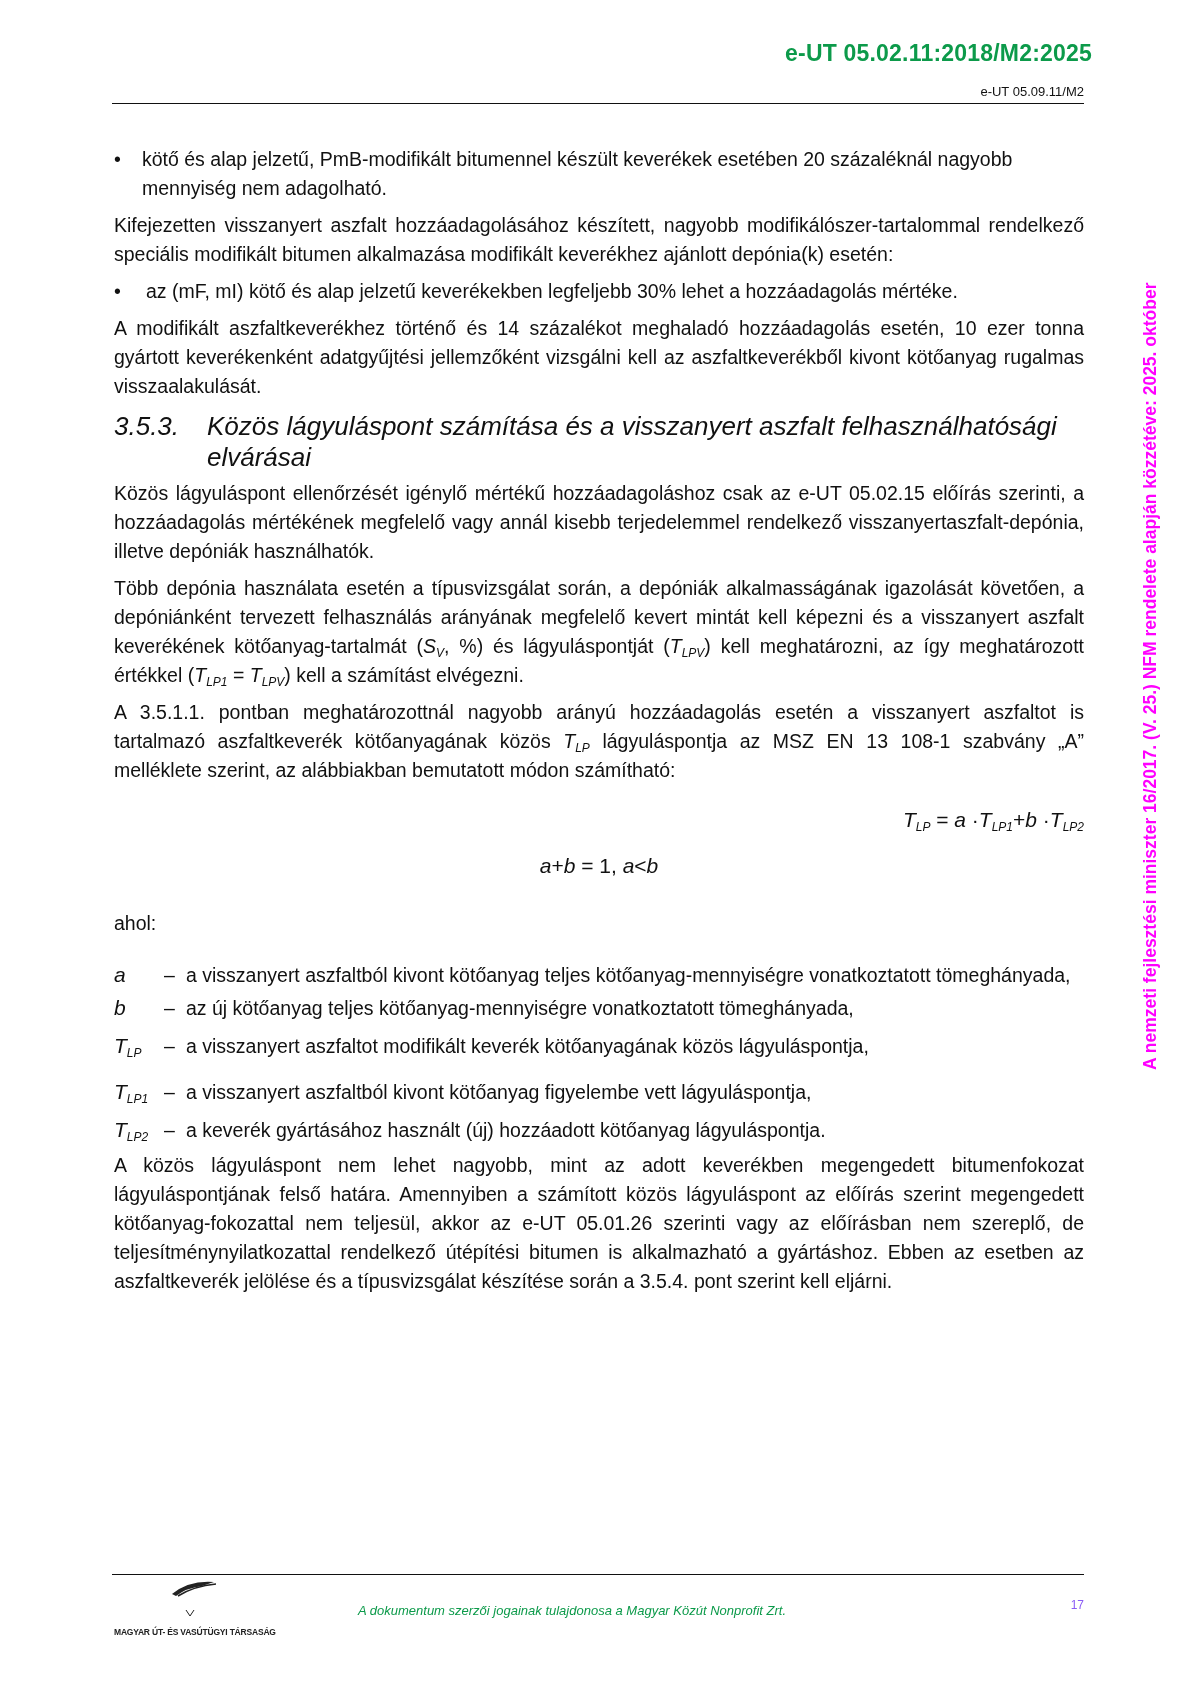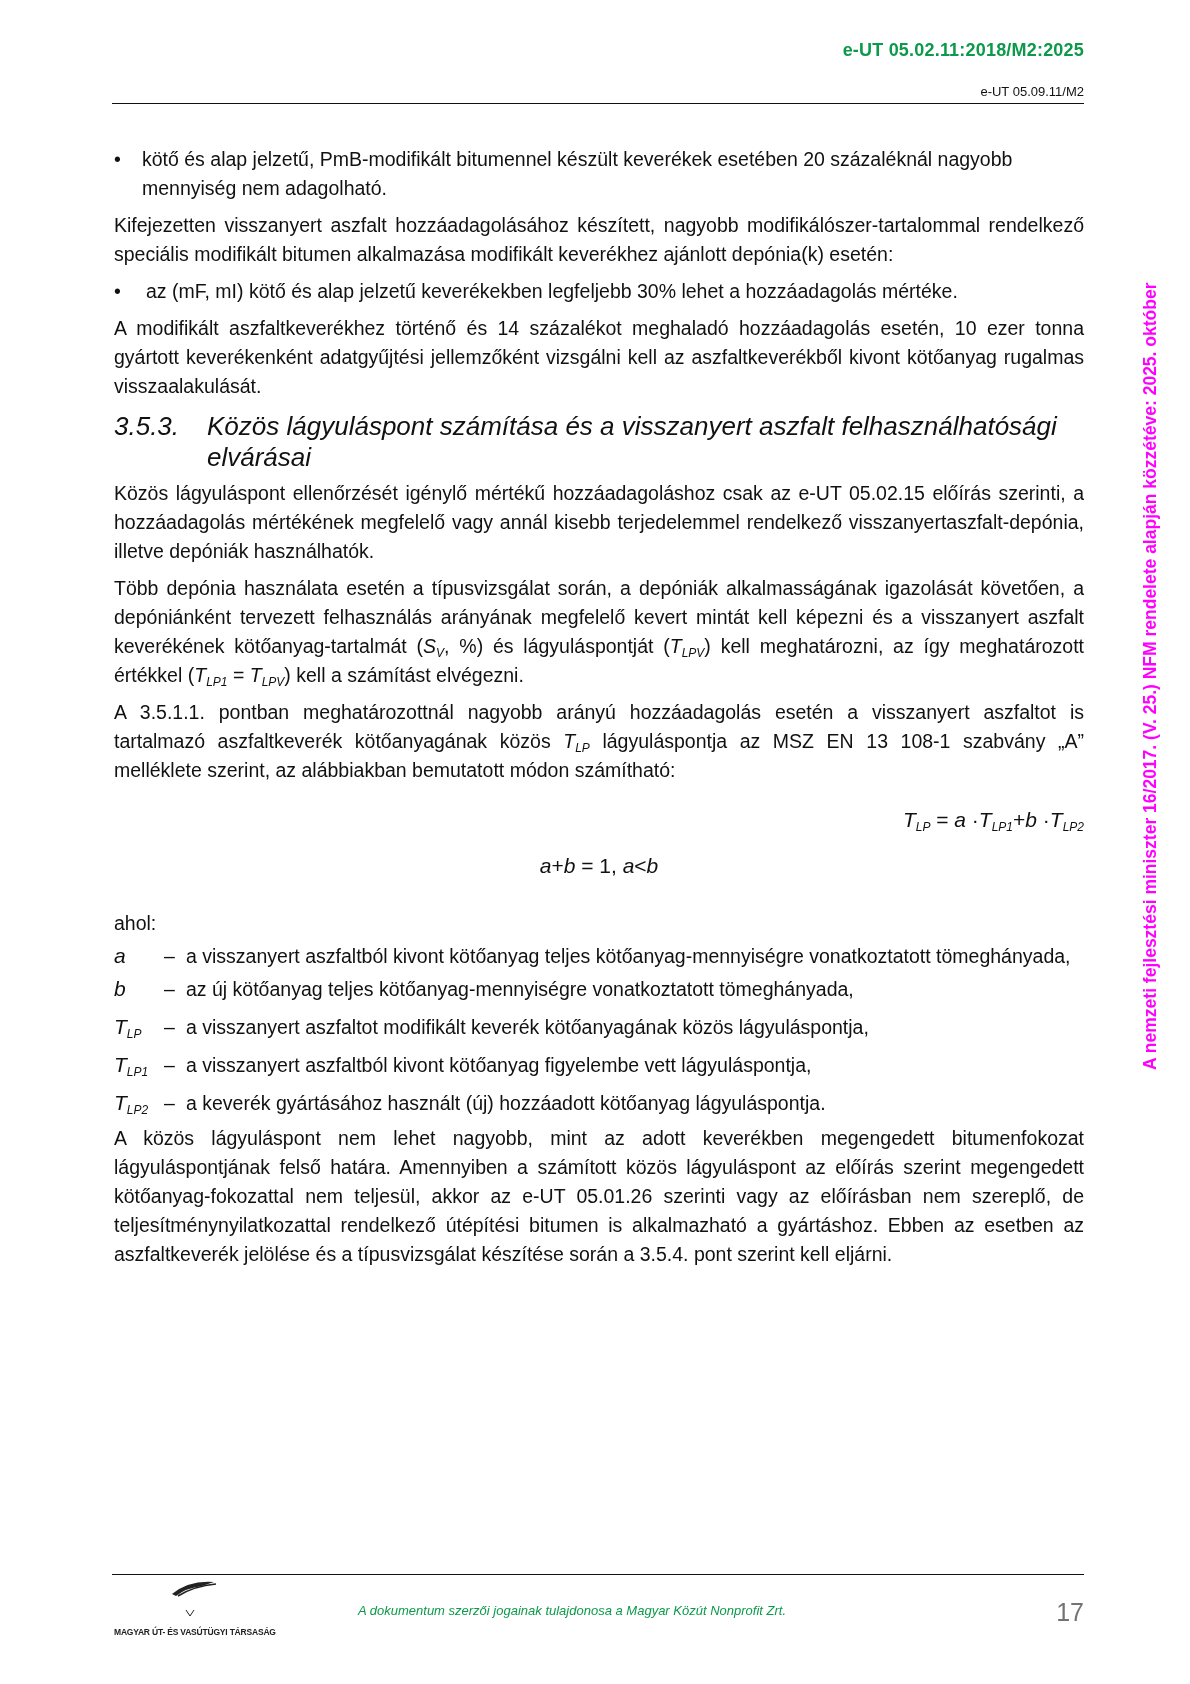--- a/index.html
+++ b/index.html
@@ -1,18 +1,18 @@
 <!DOCTYPE html>
 <html><head>
 <meta charset="utf-8">
 <style>
   html, body { margin: 0; padding: 0; background: #ffffff; }
   body { width: 1190px; height: 1684px; position: relative; overflow: hidden;
          font-family: "Liberation Sans", sans-serif; color: #111; }
-  .hdr-main { position: absolute; right: 106px; top: 40px; font-size: 18px; font-weight: bold;
+  .hdr-main { position: absolute; right: 98px; top: 40px; font-size: 23px; font-weight: bold;
               color: #0c9a4a; letter-spacing: 0.2px; }
   .hdr-sub { position: absolute; right: 106px; top: 84px; font-size: 13px; color: #111; }
   .hdr-rule { position: absolute; left: 112px; right: 106px; top: 103px; height: 0;
               border-top: 1.5px solid #111; }
   .side { position: absolute; left: 1140px; top: 1070px; transform-origin: 0 0;
           transform: rotate(-90deg); white-space: nowrap; color: #ff00ff; font-weight: bold;
           font-size: 17.5px; }
   .body { position: absolute; left: 114px; width: 970px; top: 145px; font-size: 19.5px; line-height: 29px; }
   p { margin: 0 0 8px 0; text-align: justify; }
   .bul { position: relative; padding-left: 28px; margin-bottom: 8px; }
@@ -29,21 +29,21 @@
   .defs { margin-top: 4px; }
   .def { display: flex; margin-bottom: 9px; line-height: 24px; }
   .def .sym { width: 50px; flex: none; font-style: italic; font-size: 21px; }
   .def .dash { width: 22px; flex: none; }
   .def .txt { flex: 1; }
   .ftr-rule { position: absolute; left: 112px; right: 106px; top: 1574px; border-top: 1.5px solid #111; }
   .logo { position: absolute; left: 114px; top: 1576px; width: 150px; height: 50px; }
   .logo-text { position: absolute; left: 114px; top: 1602px; font-size: 8.5px; font-weight: bold;
                color: #222; letter-spacing: -0.2px; font-family: "Liberation Sans", sans-serif; margin-top: 25px; }
   .copyright { position: absolute; left: 358px; top: 1603px; font-size: 13px; font-style: italic; color: #0c9a4a; }
-  .pagenum { position: absolute; right: 106px; top: 1598px; font-size: 25px; color: #737373; }
+  .pagenum { position: absolute; right: 106px; top: 1598px; font-size: 12px; color: #8b5cf6; }
 </style>
 </head>
 <body>
 
 <div class="hdr-main">e-UT 05.02.11:2018/M2:2025</div>
 <div class="hdr-sub">e-UT 05.09.11/M2</div>
 <div class="hdr-rule"></div>
 
 <div class="side">A nemzeti fejlesztési miniszter 16/2017. (V. 25.) NFM rendelete alapján közzétéve: 2025. október</div>
 
@@ -67,39 +67,39 @@
   <p>Közös lágyuláspont ellenőrzését igénylő mértékű hozzáadagoláshoz csak az e-UT 05.02.15 előírás szerinti, a hozzáadagolás mértékének megfelelő vagy annál kisebb terjedelemmel rendelkező visszanyertaszfalt-depónia, illetve depóniák használhatók.</p>
 
   <p><span>Több depónia használata esetén a típusvizsgálat során, a depóniák alkalmasságának igazolását követően, a depóniánként tervezett felhasználás arányának megfelelő kevert mintát kell képezni és a visszanyert aszfalt keverékének kötőanyag-tartalmát (</span><i>S</i><sub><i>V</i></sub><span>, %) és lágyuláspontját (</span><i>T</i><sub><i>LPV</i></sub><span>) kell meghatározni, az így meghatározott értékkel (</span><i>T</i><sub><i>LP1</i></sub><span> = </span><i>T</i><sub><i>LPV</i></sub><span>) kell a számítást elvégezni.</span></p>
 
   <p><span>A 3.5.1.1. pontban meghatározottnál nagyobb arányú hozzáadagolás esetén a visszanyert aszfaltot is tartalmazó aszfaltkeverék kötőanyagának közös </span><i>T</i><sub><i>LP</i></sub><span> lágyuláspontja az MSZ EN 13 108-1 szabvány „A” melléklete szerint, az alábbiakban bemutatott módon számítható:</span></p>
 
   <div class="formula f1"><i>T</i><sub><i>LP</i></sub><span> = </span><i>a</i><span> ·</span><i>T</i><sub><i>LP1</i></sub><span>+</span><i>b</i><span> ·</span><i>T</i><sub><i>LP2</i></sub></div>
 
   <div class="formula f2"><i>a</i><span>+</span><i>b</i><span> = 1, </span><i>a</i><span>&lt;</span><i>b</i></div>
 
-  <p style="margin-bottom:6px;">ahol:</p>
+  <p style="margin-bottom:25px;">ahol:</p>
 
   <div class="defs">
     <div class="def">
       <span class="sym"><span>a</span><sub></sub></span>
       <span class="dash">–</span>
       <span class="txt">a visszanyert aszfaltból kivont kötőanyag teljes kötőanyag-mennyiségre vonatkoztatott tömeghányada,</span>
     </div>
     <div class="def">
       <span class="sym"><span>b</span><sub></sub></span>
       <span class="dash">–</span>
       <span class="txt">az új kötőanyag teljes kötőanyag-mennyiségre vonatkoztatott tömeghányada,</span>
     </div>
     <div class="def" style="margin-top:14px;">
       <span class="sym"><span>T</span><sub>LP</sub></span>
       <span class="dash">–</span>
       <span class="txt">a visszanyert aszfaltot modifikált keverék kötőanyagának közös lágyuláspontja,</span>
     </div>
-    <div class="def" style="margin-top:14px;">
+    <div class="def" style="margin-top:22px;">
       <span class="sym"><span>T</span><sub>LP1</sub></span>
       <span class="dash">–</span>
       <span class="txt">a visszanyert aszfaltból kivont kötőanyag figyelembe vett lágyuláspontja,</span>
     </div>
     <div class="def" style="margin-top:14px;">
       <span class="sym"><span>T</span><sub>LP2</sub></span>
       <span class="dash">–</span>
       <span class="txt">a keverék gyártásához használt (új) hozzáadott kötőanyag lágyuláspontja.</span>
     </div>
   </div>

